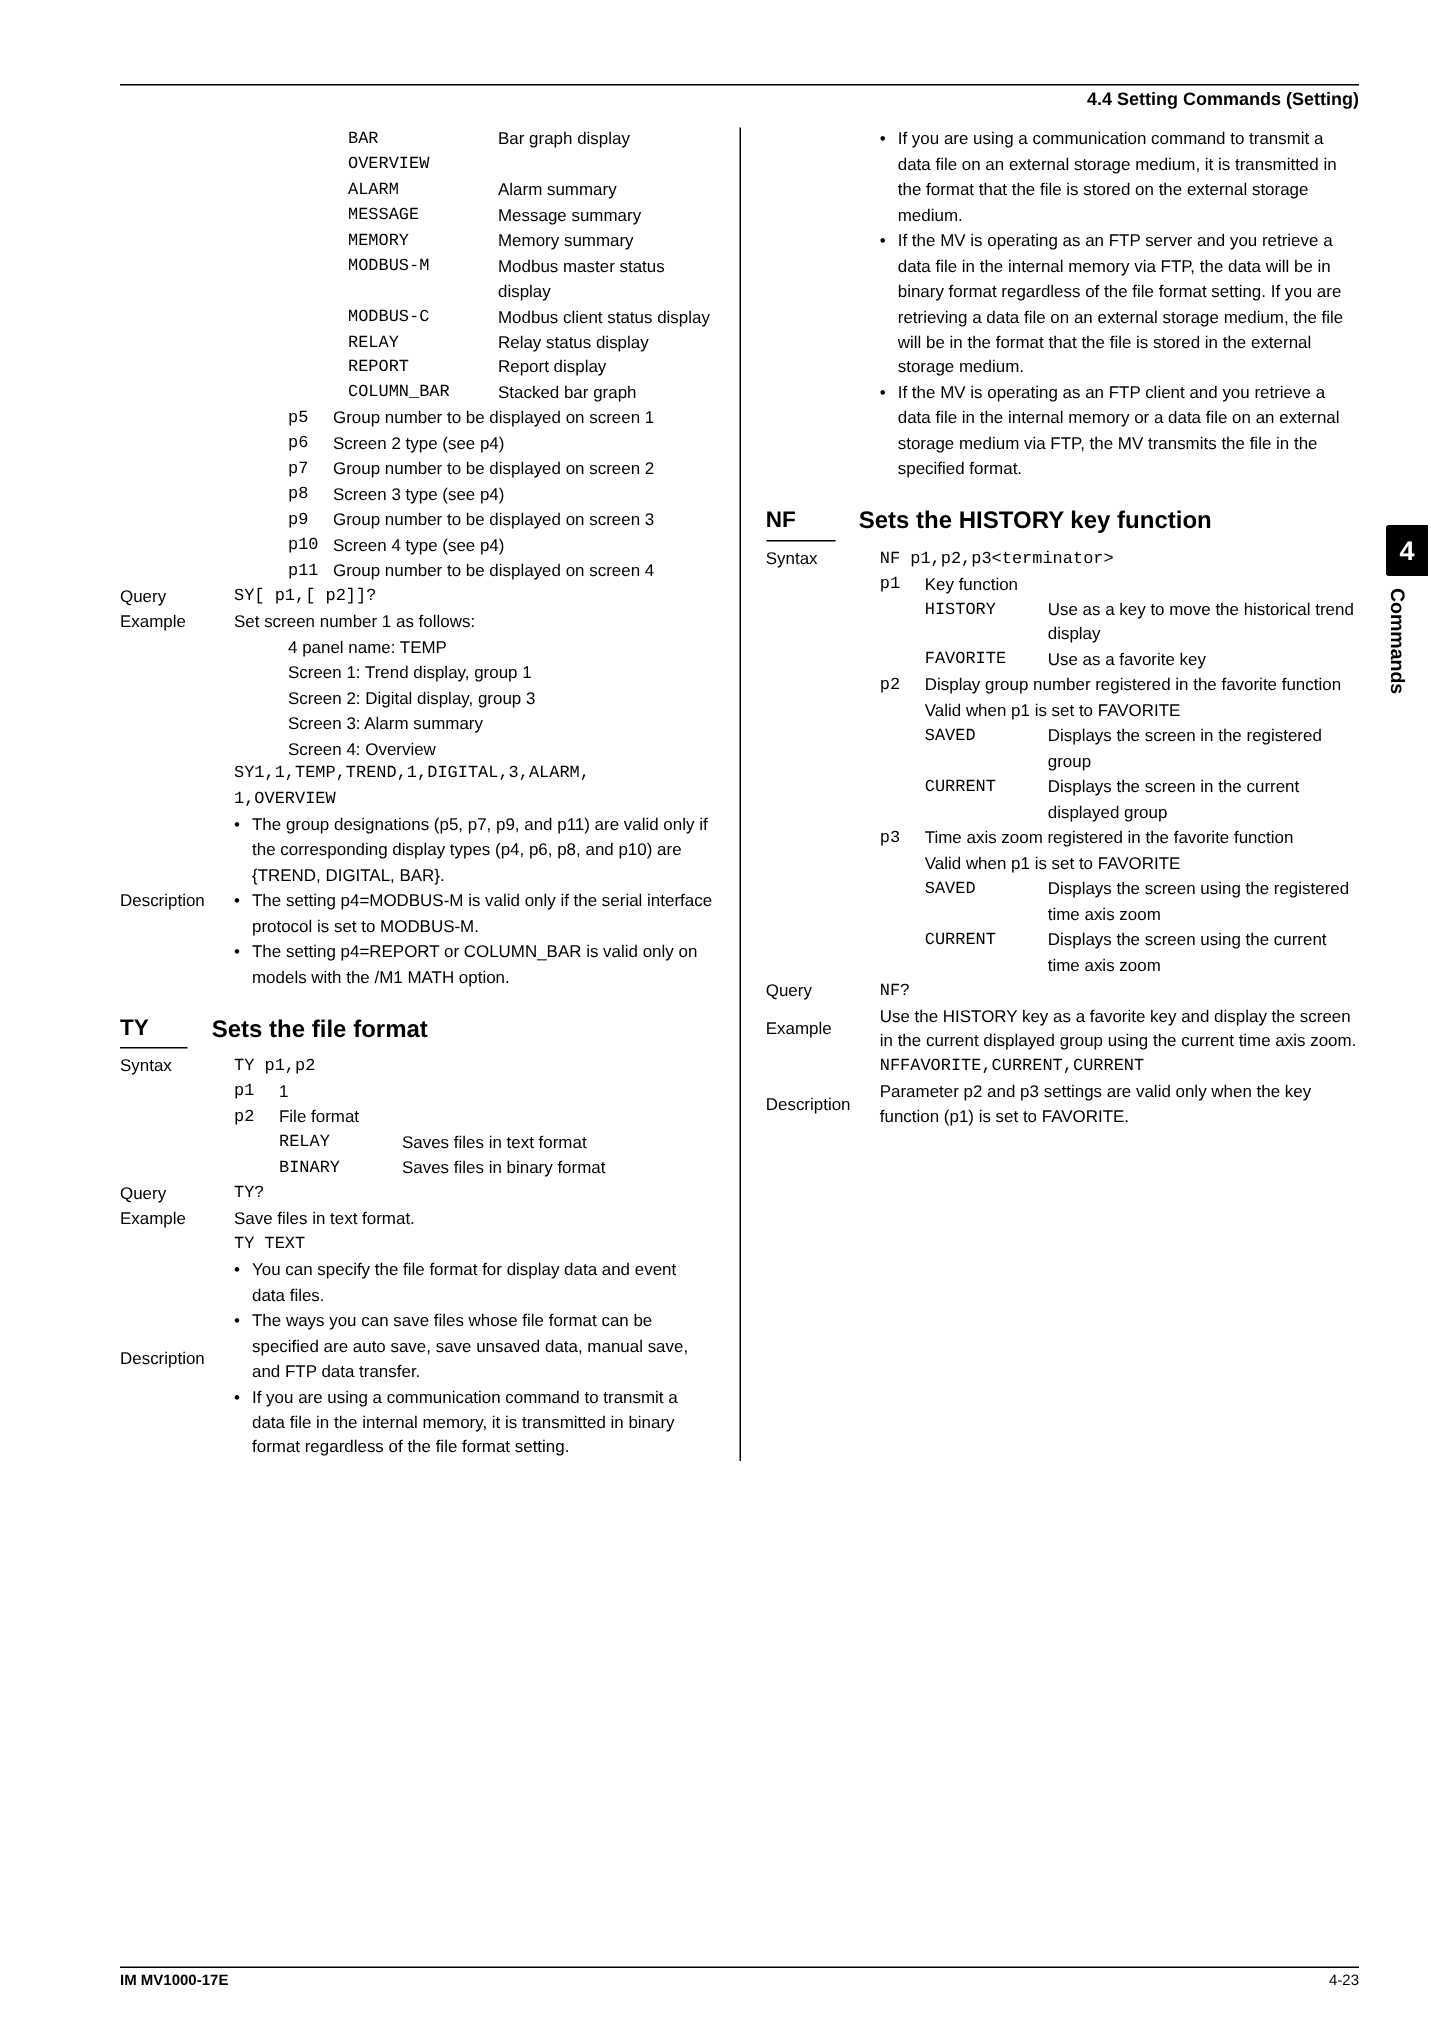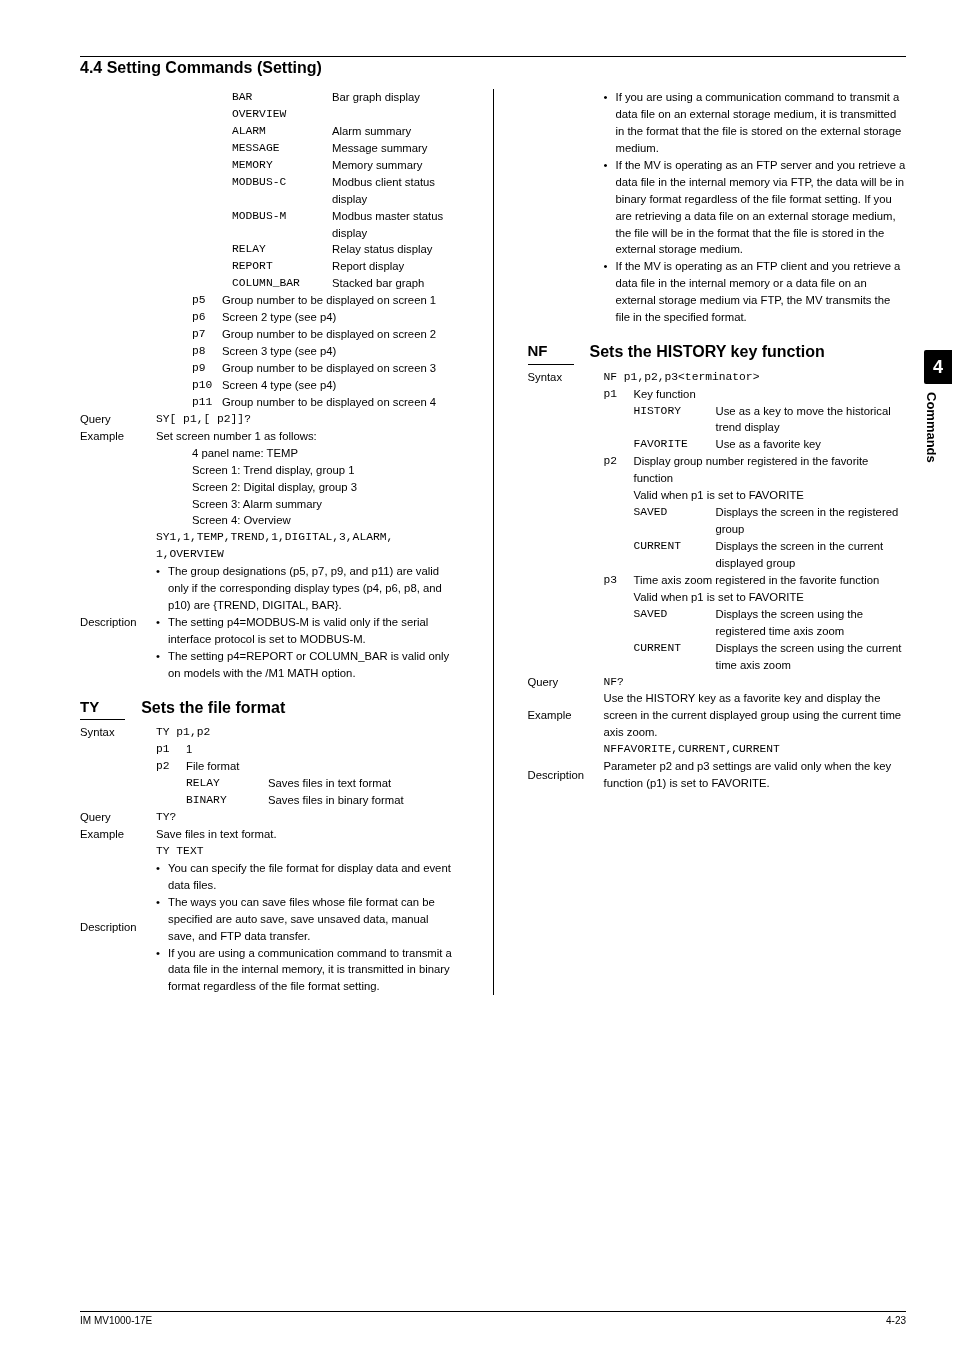--- a/index.html
+++ b/index.html
@@ -1,19 +1,19 @@
 <!DOCTYPE html>
 <html><head>
 <meta charset="utf-8">
 <style>
 html,body{margin:0;padding:0;font-family:Arial,Helvetica,sans-serif;background:#fff;color:#000}
 .page{width:954px;height:1350px;position:relative;box-sizing:border-box;padding:56px 48px 0 80px}
 .top-rule{border-top:1px solid #000;margin-bottom:2px}
-.section-head{font-weight:bold;font-size:16px;text-align:left;margin-bottom:12px}
-.cols{display:flex;gap:32px}
+.section-head{font-weight:bold;font-size:12px;text-align:right;margin-bottom:12px}
+.cols{display:flex;gap:15px}
 .col{flex:1;font-size:11.3px;line-height:1.5}
 .vrule{width:1px;background:#000;margin:0 2px}
 .mono{font-family:"Courier New",monospace;font-size:11.3px}
 .row{display:flex;align-items:center}
 .lab{width:76px;flex:0 0 76px}
 .body{flex:1}
 .ind-a{padding-left:76px}
 .ind-b{padding-left:112px}
 .ind-c{padding-left:152px}
 .cmd{display:flex}
@@ -24,21 +24,21 @@
 .sub .sv{width:82px;flex:0 0 82px}
 .heading{display:flex;align-items:center;margin-top:14px;margin-bottom:4px}
 .heading .code{font-weight:bold;font-size:15px;border-bottom:1.8px solid #000;padding:0 26px 1px 0;margin-right:16px}
 .heading .title{font-weight:bold;font-size:16px}
 .bul{display:flex}
 .bul .dot{width:12px;flex:0 0 12px}
 .tab{position:absolute;right:0;top:350px;width:30px}
 .tab .blk{background:#000;color:#fff;width:28px;height:34px;display:flex;align-items:center;justify-content:center;font-size:18px;font-weight:bold;border-radius:2px 0 0 2px}
 .tab .vt{writing-mode:vertical-rl;font-weight:bold;font-size:13px;margin-top:8px;text-align:center}
 .footer{position:absolute;bottom:24px;left:80px;right:48px;border-top:1px solid #000;display:flex;justify-content:space-between;font-size:10px;padding-top:3px}
-.footer .l{font-weight:normal}
+.footer .l{font-weight:bold}
 .footer .r{font-weight:normal}
 </style>
 </head>
 <body>
 
 <div class="page">
   <div class="top-rule"></div>
   <div class="section-head">4.4  Setting Commands (Setting)</div>
 
   <div class="cols">
@@ -60,26 +60,26 @@
           </div>
         <div class="cmd">
             <span class="v mono">MESSAGE</span>
             <span>Message summary</span>
           </div>
         <div class="cmd">
             <span class="v mono">MEMORY</span>
             <span>Memory summary</span>
           </div>
         <div class="cmd">
+            <span class="v mono">MODBUS-M</span>
+            <span>Modbus master status display</span>
+          </div>
+        <div class="cmd">
             <span class="v mono">MODBUS-C</span>
             <span>Modbus client status display</span>
-          </div>
-        <div class="cmd">
-            <span class="v mono">MODBUS-M</span>
-            <span>Modbus master status display</span>
           </div>
         <div class="cmd">
             <span class="v mono">RELAY</span>
             <span>Relay status display</span>
           </div>
         <div class="cmd">
             <span class="v mono">REPORT</span>
             <span>Report display</span>
           </div>
         <div class="cmd">

